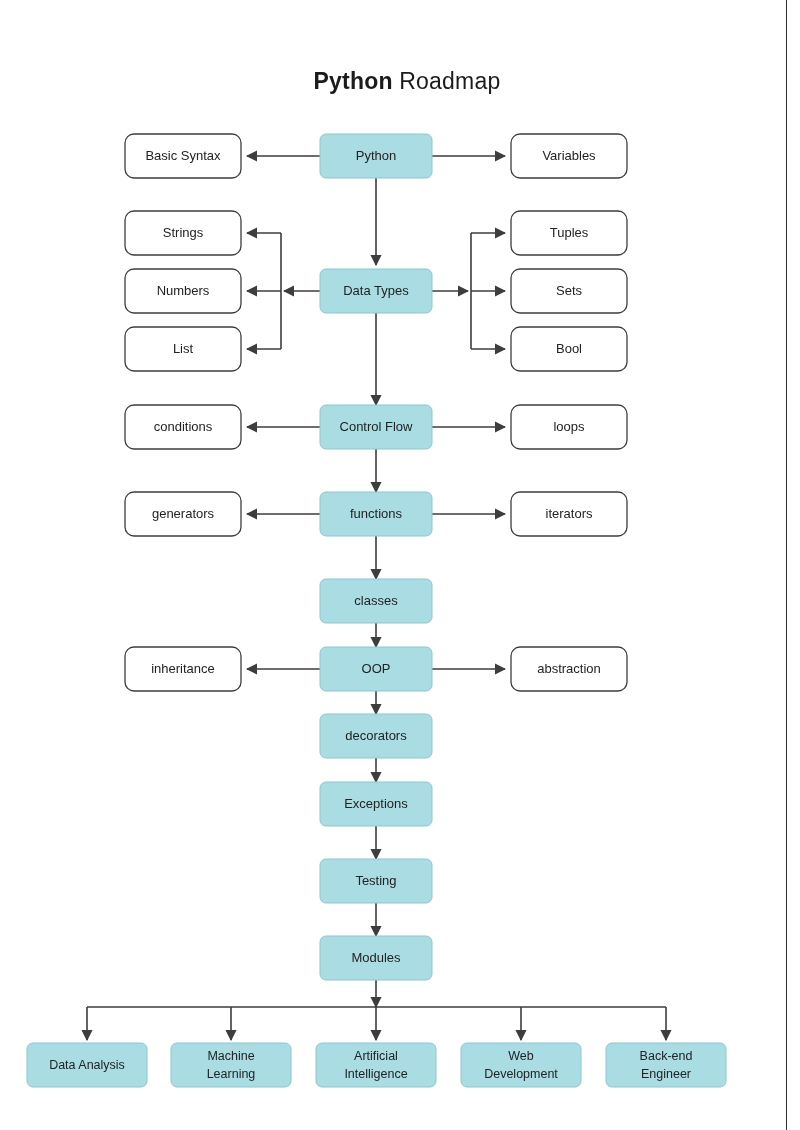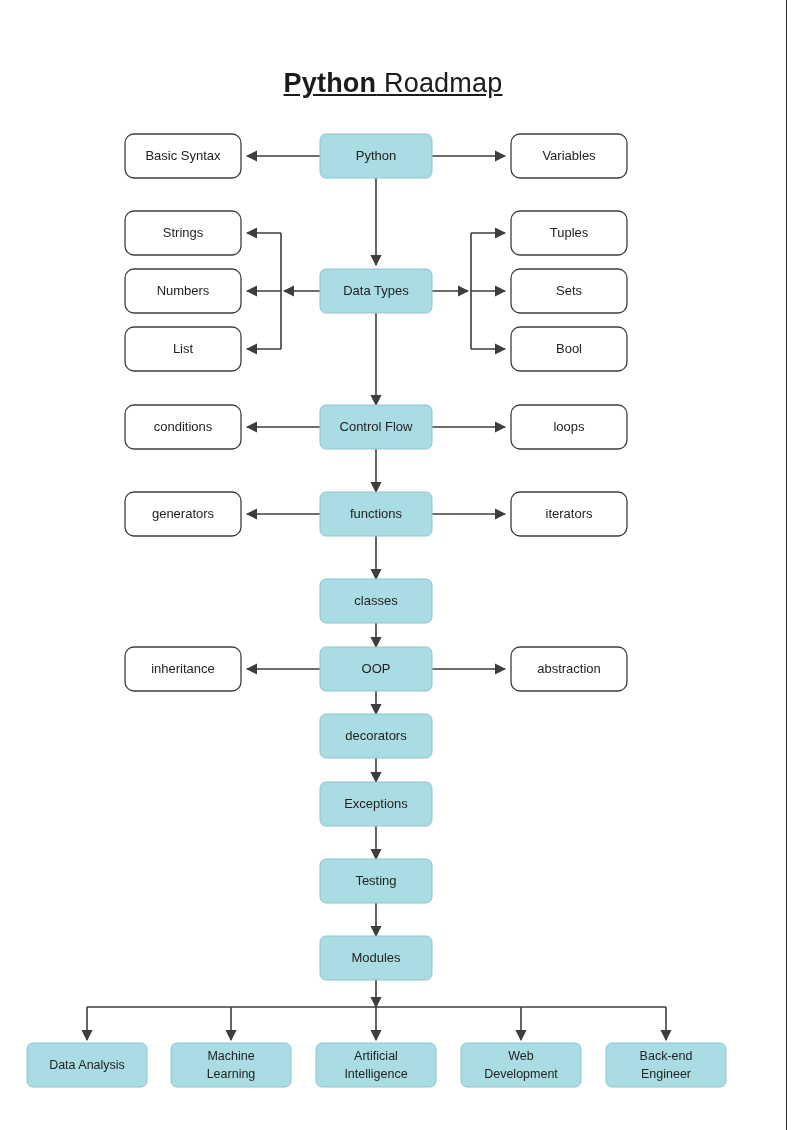--- a/index.html
+++ b/index.html
@@ -33,29 +33,28 @@
   #page-right-gutter {
     position: absolute;
     top: 0;
     left: 787px;
     width: 13px;
     height: 1130px;
     background: #ffffff;
   }
   #title {
     position: absolute;
-    left: 0;
+    left: 14px;
     top: 68px;
     width: 786px;
     text-align: center;
-    font-size: 27px;
+    font-size: 23px;
     color: #1b1b1b;
     letter-spacing: 0.2px;
     white-space: nowrap;
-    text-decoration: underline;
   }
   #title .t-bold { font-weight: 700; }
   #title .t-light { font-weight: 400; }
 
   svg#diagram {
     position: absolute;
     left: 0;
     top: 0;
     width: 800px;
     height: 1130px;

